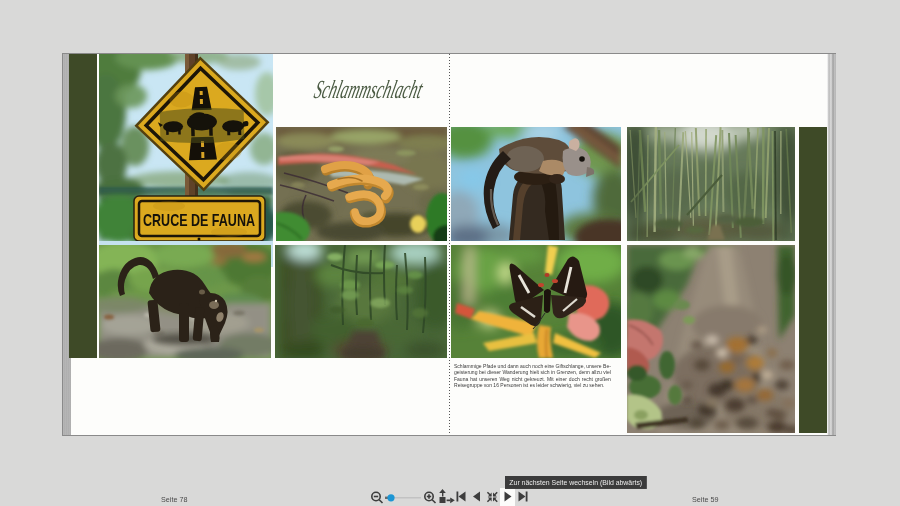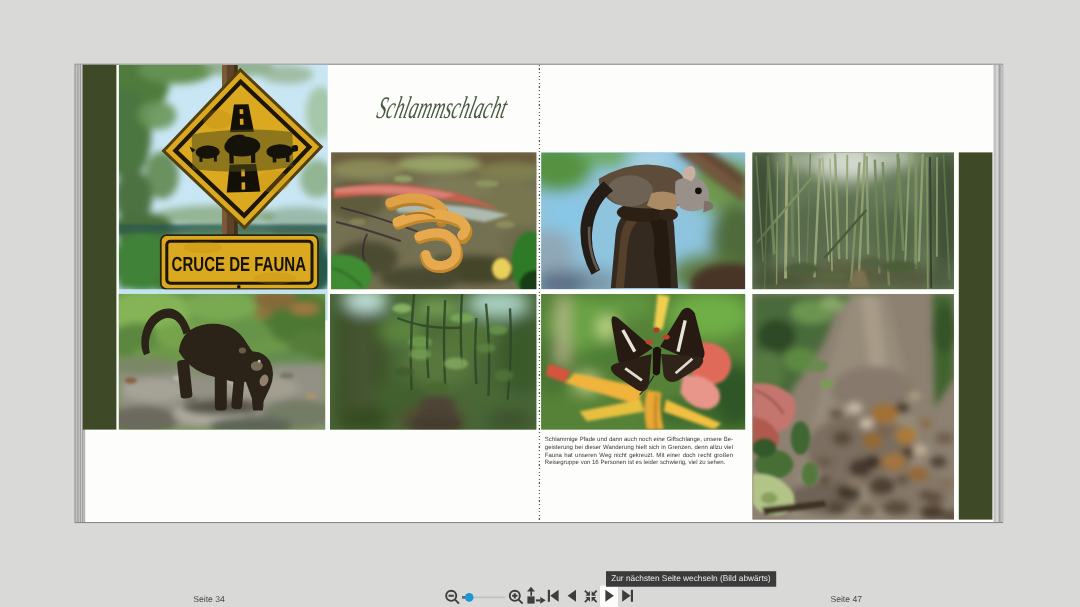--- a/index.html
+++ b/index.html
@@ -493,22 +493,22 @@
       <text x="25" y="32" font-family="Liberation Serif" font-style="italic" font-size="26" fill="#4a5a42" transform="skewX(-14)" textLength="107" lengthAdjust="spacingAndGlyphs">Schlammschlacht</text>
     </svg>
   </div>
   <div id="caption">
     <div class="jl">Schlammige Pfade und dann auch noch eine Giftschlange, unsere Be-</div>
     <div class="jl">geisterung bei dieser Wanderung hielt sich in Grenzen, denn allzu viel</div>
     <div class="jl">Fauna hat unseren Weg nicht gekreuzt. Mit einer doch recht großen</div>
     <div>Reisegruppe von 16 Personen ist es leider schwierig, viel zu sehen.</div>
   </div>
 
-  <div class="tb" id="seite46">Seite 34</div>
-  <div class="tb" id="seite47">Seite 47</div>
+  <div class="tb" id="seite46">Seite 78</div>
+  <div class="tb" id="seite47">Seite 59</div>
   <div id="navhl"></div>
   <svg class="abs" id="toolbar" style="left:368px;top:488px;" width="165" height="16" viewBox="0 0 165 16">
     <g stroke="#3d3d3d" stroke-width="1.6" fill="none">
       <circle cx="8" cy="8.5" r="4.2"></circle>
       <line x1="11.2" y1="11.7" x2="14.5" y2="15"></line>
       <line x1="5.8" y1="8.5" x2="10.2" y2="8.5"></line>
     </g>
     <line x1="17" y1="9.8" x2="53" y2="9.8" stroke="#c2c2c2" stroke-width="1.4"></line>
     <line x1="17" y1="9.8" x2="20" y2="9.8" stroke="#6a6a6a" stroke-width="2.4"></line>
     <circle cx="23" cy="9.8" r="3.6" fill="#1c96d4"></circle>

